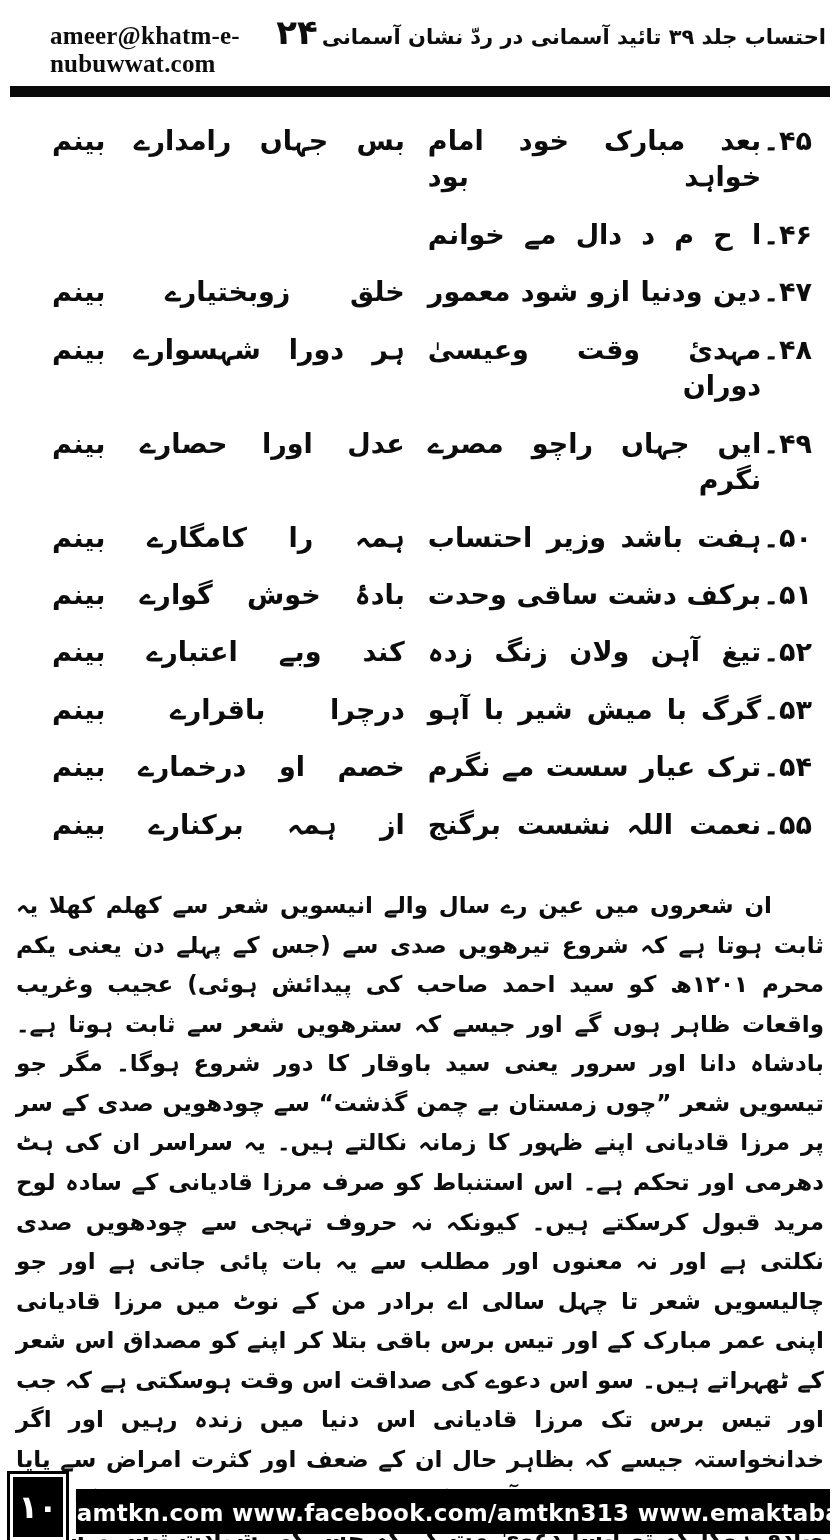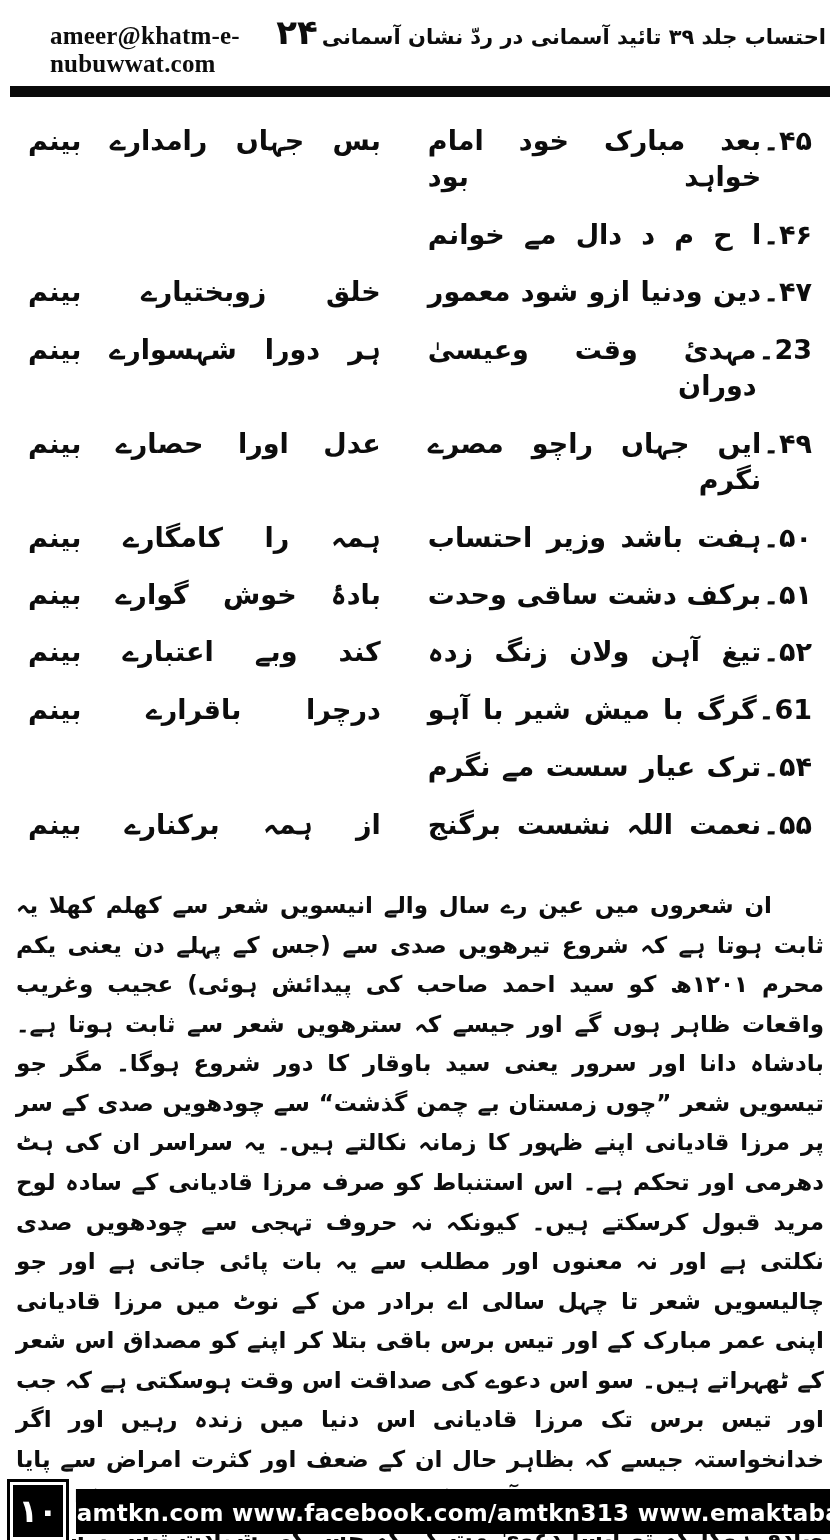--- a/index.html
+++ b/index.html
@@ -47,21 +47,21 @@
   }
   .v-right{
     width:49%;display:flex;align-items:baseline;
   }
   .v-num{white-space:nowrap;margin-left:2px;}
   .v-first{
     flex:1;text-align:justify;text-align-last:justify;
   }
   .v-left{
     width:45%;
-    text-align:justify;text-align-last:justify;
+    text-align:justify;text-align-last:justify;margin-left:24px;
   }
   
   .prose{
     direction:rtl;
     padding:16px 16px 0 16px;
     font-size:23px;font-weight:600;
     line-height:1.72;
     text-align:justify;
     text-indent:52px;
   }
@@ -71,21 +71,21 @@
     background:#000;
     display:flex;align-items:center;justify-content:center;
     border-top:3px solid #000;
   }
   .footer-links{
     color:#fff;font-weight:bold;font-size:23px;letter-spacing:.3px;
     direction:ltr;white-space:nowrap;
     font-family:"DejaVu Sans",sans-serif;
   }
   .footer-pagebox{
-    position:absolute;left:10px;bottom:0;width:56px;height:58px;
+    position:absolute;left:10px;bottom:0;width:56px;height:66px;
     background:#000;
     border:3px solid #fff;
     box-shadow:0 0 0 3px #000;
     display:flex;align-items:center;justify-content:center;
     box-sizing:border-box;
   }
   .footer-pageno{
     color:#fff;font-weight:bold;font-size:32px;direction:rtl;
   }
 </style>
@@ -120,21 +120,21 @@
     <div class="verse">
       <div class="v-right">
         <span class="v-num">۴۷۔</span>
         <span class="v-first">دین ودنیا ازو شود معمور</span>
       </div>
       <div class="v-left">خلق زوبختیارے بینم</div>
     </div>
 
     <div class="verse">
       <div class="v-right">
-        <span class="v-num">23۔</span>
+        <span class="v-num">۴۸۔</span>
         <span class="v-first">مہدیٔ وقت وعیسیٰ دوران</span>
       </div>
       <div class="v-left">ہر دورا شہسوارے بینم</div>
     </div>
 
     <div class="verse">
       <div class="v-right">
         <span class="v-num">۴۹۔</span>
         <span class="v-first">ایں جہاں راچو مصرے نگرم</span>
       </div>
@@ -160,31 +160,32 @@
     <div class="verse">
       <div class="v-right">
         <span class="v-num">۵۲۔</span>
         <span class="v-first">تیغ آہن ولان زنگ زدہ</span>
       </div>
       <div class="v-left">کند وبے اعتبارے بینم</div>
     </div>
 
     <div class="verse">
       <div class="v-right">
-        <span class="v-num">61۔</span>
+        <span class="v-num">۵۳۔</span>
         <span class="v-first">گرگ با میش شیر با آہو</span>
       </div>
       <div class="v-left">درچرا باقرارے بینم</div>
     </div>
 
     <div class="verse">
       <div class="v-right">
         <span class="v-num">۵۴۔</span>
         <span class="v-first">ترک عیار سست مے نگرم</span>
       </div>
+      <div class="v-left">خصم او درخمارے بینم</div>
     </div>
 
     <div class="verse">
       <div class="v-right">
         <span class="v-num">۵۵۔</span>
         <span class="v-first">نعمت اللہ نشست برگنج</span>
       </div>
       <div class="v-left">از ہمہ برکنارے بینم</div>
     </div>
   </div>

